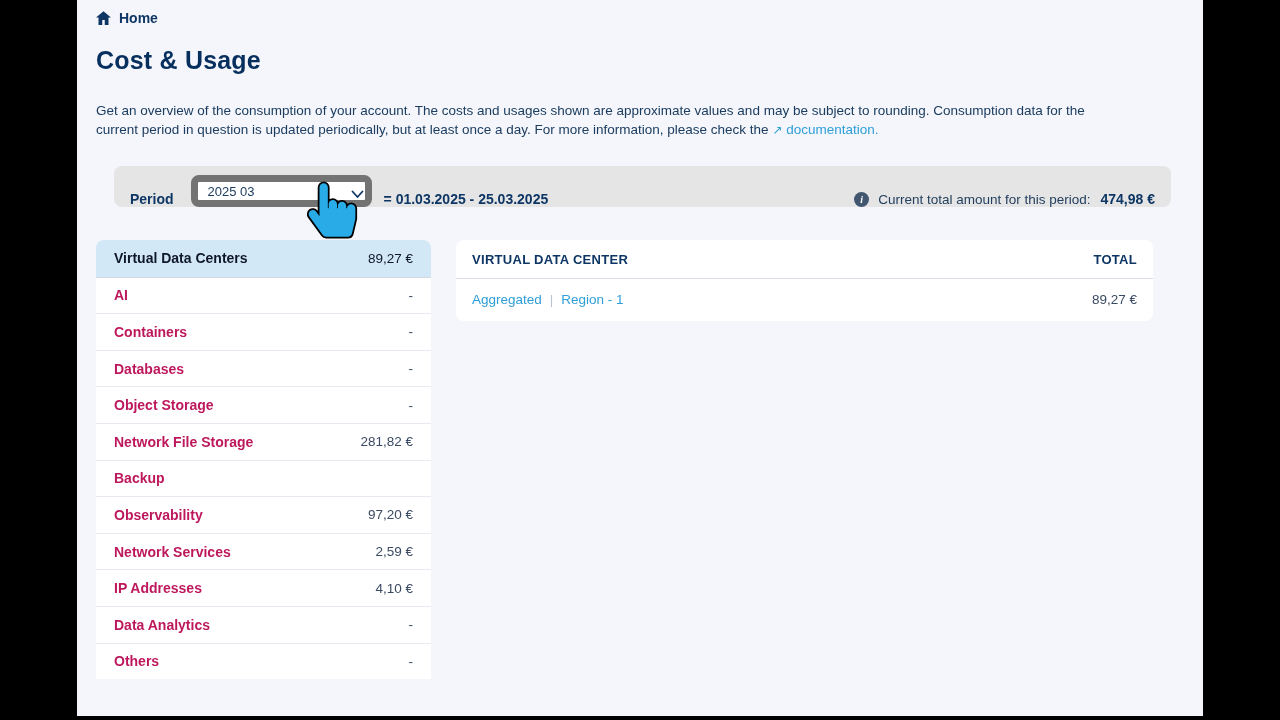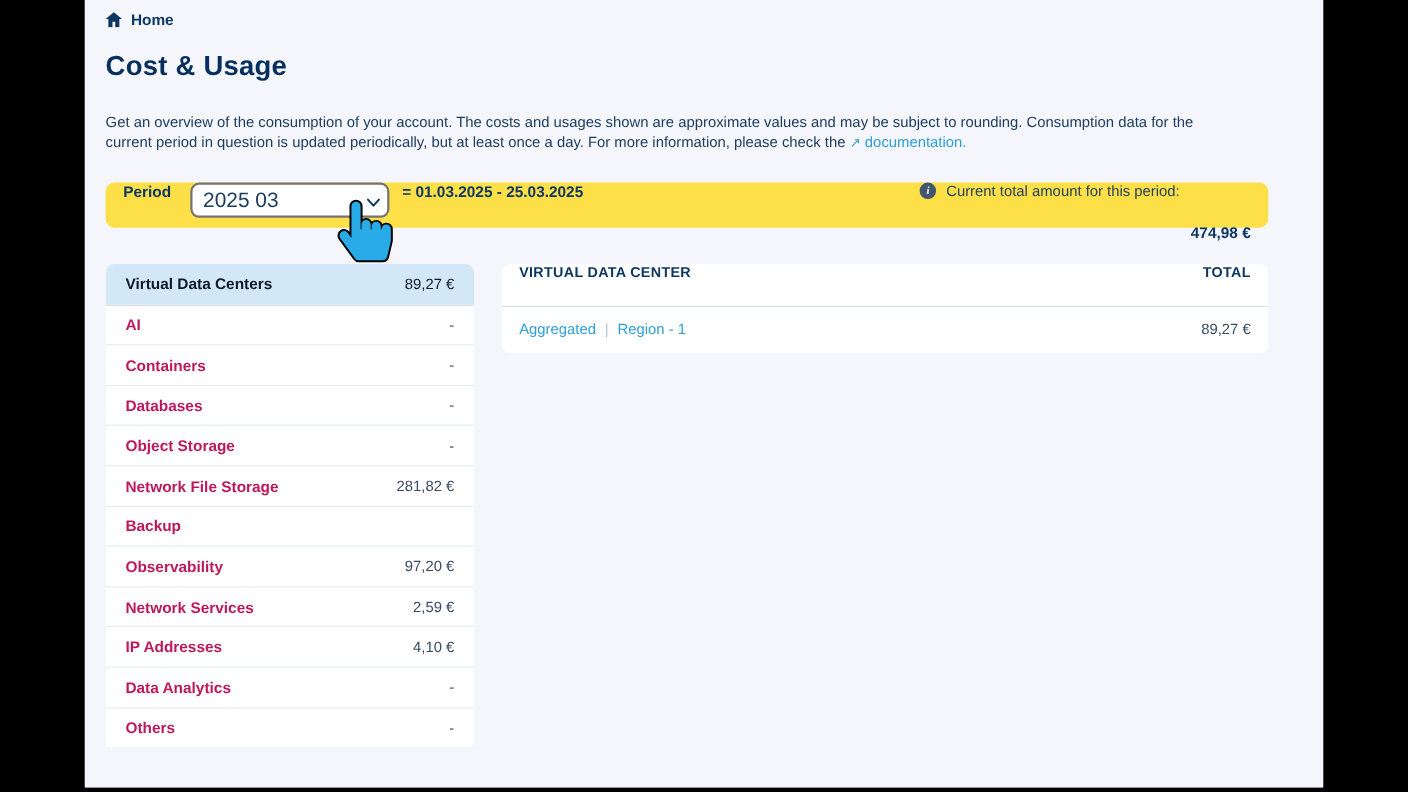--- a/index.html
+++ b/index.html
@@ -13,26 +13,26 @@
     color:#0d3664; font-size:14px; font-weight:700; cursor:pointer; }
   .breadcrumb svg { display:block; }
 
   
   .page-title { position:absolute; left:19px; top:46px; font-size:25px; font-weight:700; color:#072f5e; letter-spacing:.2px; }
   .page-desc { position:absolute; left:19px; top:101px; width:1028px; font-size:13.5px; line-height:19px; color:#1c3d60; }
   .doc-link { color:#2e9fd8; text-decoration:none; cursor:pointer; }
   .ext-arrow { color:#2e9fd8; font-size:12px; }
 
   
-  .period-bar { position:absolute; left:19px; top:166px; width:1057px; height:41px; background:#fde047;
-    border-radius:8px; display:flex; align-items:flex-start; padding:0 16px; }
+  .period-bar { position:absolute; left:37px; top:166px; width:1057px; height:41px; background:#e5e5e5;
+    border-radius:8px; display:flex; align-items:flex-end; padding:0 16px; }
   .period-label { font-size:14px; font-weight:700; color:#0d3664; margin-right:17px; }
   .select-wrap { position:relative; width:181px; height:32px; }
-  .period-select { width:100%; height:100%; border:2px solid #737373; border-radius:8px; background:#fff;
-    font-family:"Liberation Sans",sans-serif; font-size:19px; color:#1c3d60; padding:0 24px 0 10px;
+  .period-select { width:100%; height:100%; border:7px solid #737373; border-radius:8px; background:#fff;
+    font-family:"Liberation Sans",sans-serif; font-size:13px; color:#1c3d60; padding:0 24px 0 10px;
     appearance:none; -webkit-appearance:none; outline:none; cursor:pointer; }
   .select-chevron { position:absolute; right:8px; top:10px; pointer-events:none; }
   .period-range { font-size:14px; font-weight:700; color:#0d3664; margin-left:12px; }
   .bar-spacer { flex:1; }
   .info-icon { width:15px; height:15px; border-radius:50%; background:#41566f; color:#fff; font-size:10px;
     font-weight:700; font-style:italic; display:flex; align-items:center; justify-content:center;
     margin-right:9px; cursor:pointer; font-family:"Liberation Serif",serif; }
   .total-label { font-size:13.5px; color:#24405f; }
   .total-value { font-size:14px; font-weight:700; color:#0d3664; margin-left:10px;margin-top:37px; }
 
@@ -43,21 +43,21 @@
   .cat-row:first-child { border-top:none; }
   .cat-row .cat-label { font-size:14px; font-weight:700; color:#be185d; }
   .cat-row .cat-value { margin-left:auto; font-size:13.5px; color:#3a4a63; }
   .cat-row.selected { background:#d3e8f7; border-top:none; }
   .cat-row.selected .cat-label, .cat-row.selected .cat-value { color:#0f172a; }
   .cat-row.selected + .cat-row { border-top:1px solid #d4d8e0; }
 
   
   .detail-panel { position:absolute; left:379px; top:240px; width:697px; background:#fff; border-radius:8px;
     padding-bottom:2px; }
-  .panel-header { height:39px; display:flex; padding:0 16px;
+  .panel-header { height:39px; display:flex; align-items:center; padding:0 16px;
     border-bottom:1px solid #d9dde6; }
   .panel-header .ph-left { font-size:13px; font-weight:700; color:#0d3664; letter-spacing:.3px; }
   .panel-header .ph-right { margin-left:auto; font-size:13px; font-weight:700; color:#0d3664; letter-spacing:.3px; }
   .vdc-row { height:40px; display:flex; align-items:center; padding:0 16px; }
   .vdc-link { font-size:13.5px; color:#2e9fd8; text-decoration:none; cursor:pointer; }
   .link-sep { font-size:13.5px; color:#b9c2cf; margin:0 8px; }
   .vdc-total { margin-left:auto; font-size:13.5px; color:#3a4a63; }
 
   
   .cursor-overlay { position:absolute; left:228px; top:179px; width:54px; height:62px; pointer-events:none; z-index:50; }

